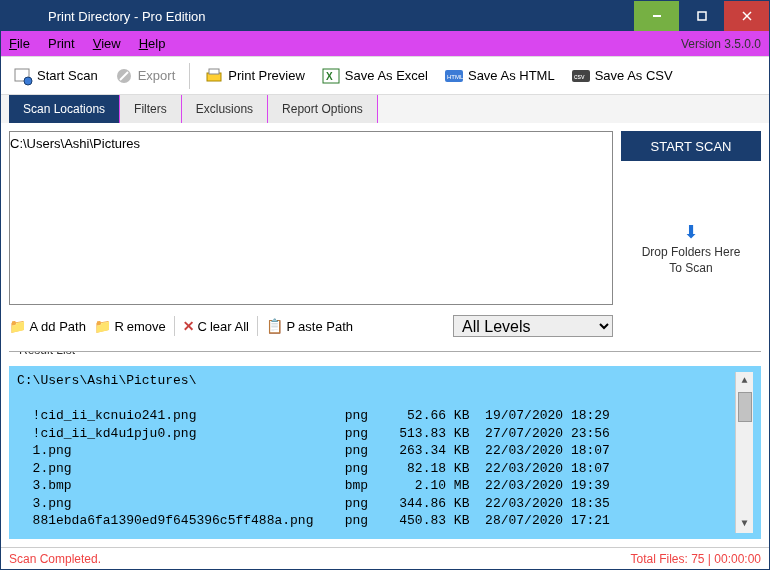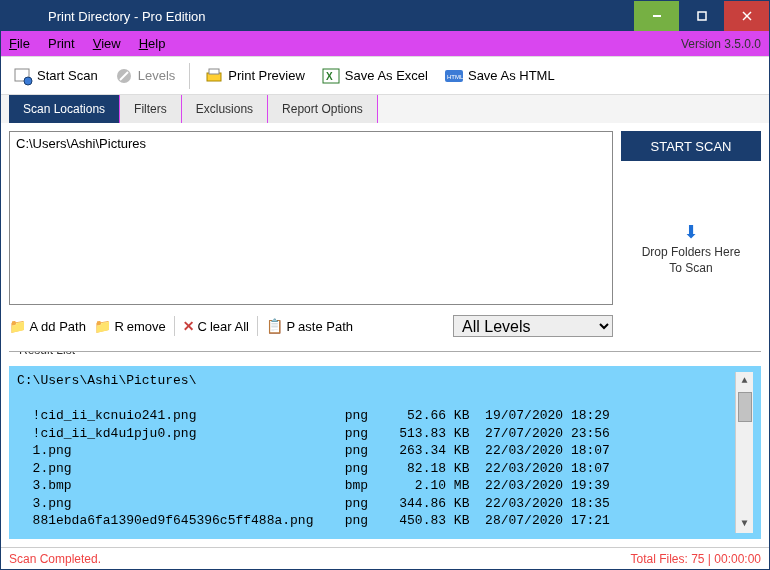--- a/index.html
+++ b/index.html
@@ -18,21 +18,21 @@
 .toolbar { height: 38px; background: #fff; display: flex; align-items: center; padding: 0 6px; border-bottom: 1px solid #ddd; gap: 4px; }
 .tbtn { display: flex; align-items: center; gap: 4px; padding: 4px 6px; font-size: 13px; }
 .tbtn .icon { width: 20px; height: 20px; display: inline-flex; align-items: center; justify-content: center; }
 .tsep { width: 1px; height: 26px; background: #ccc; margin: 0 4px; }
 .tabs { height: 28px; background: #f4f4f4; display: flex; align-items: stretch; padding-left: 8px; }
 .tab { padding: 8px 14px; display: flex; align-items: center; font-size: 12px; background: #eaeaea; border-right: 1px solid #d946ef; color: #333; }
 .tab.active { background: #1a3d6e; color: #fff; }
 .content { flex: 1; padding: 8px; display: flex; flex-direction: column; overflow: hidden; }
 .upper { display: flex; gap: 8px; height: 210px; }
 .paths-area { flex: 1; display: flex; flex-direction: column; }
-.paths-box { flex: 1; border: 1px solid #888; padding: 4px 6px; font-size: 13px; background: #fff; }
+.paths-box { flex: 1; border: 1px solid #888; padding: 4px 0; font-size: 13px; background: #fff; }
 .side { width: 140px; display: flex; flex-direction: column; gap: 10px; align-items: center; }
 .start-btn { width: 140px; height: 30px; background: #1a3d6e; color: #fff; display: flex; align-items: center; justify-content: center; font-size: 13px; }
 .drop-area { margin-top: 50px; text-align: center; font-size: 12px; color: #333; display: flex; flex-direction: column; align-items: center; gap: 2px; }
 .drop-area .arrow { color: #1e6fd6; font-size: 18px; }
 .path-toolbar { height: 30px; display: flex; align-items: center; gap: 8px; margin-top: 6px; }
 .pbtn { display: flex; align-items: center; gap: 3px; font-size: 13px; }
 .pbtn .icon { font-size: 14px; }
 .levels { margin-left: auto; }
 .levels select { height: 22px; width: 160px; font-size: 16px; background: #eee; border: 1px solid #999; padding: 0 4px; }
 .result-wrap { flex: 1; margin-top: 10px; display: flex; flex-direction: column; border-top: 1px solid #aaa; position: relative; overflow: hidden; }
@@ -88,21 +88,21 @@
       </span>
     <span>Start Scan</span>
   </div>
   <div class="tbtn" style="color:#888">
     <span class="icon">
         <svg width="18" height="18">
           <circle cx="9" cy="9" r="7" fill="#bbb"></circle>
           <line x1="5" y1="13" x2="13" y2="5" stroke="#fff" stroke-width="2"></line>
         </svg>
       </span>
-    <span>Levels</span>
+    <span>Export</span>
   </div>
   <div class="tsep"></div>
   <div class="tbtn">
     <span class="icon">
         <svg width="20" height="20">
           <rect x="3" y="7" width="14" height="8" fill="#ffcf33" stroke="#aa8800"></rect>
           <rect x="5" y="3" width="10" height="5" fill="#fff" stroke="#888"></rect>
         </svg>
       </span>
     <span>Print Preview</span>
@@ -117,20 +117,29 @@
     <span>Save As Excel</span>
   </div>
   <div class="tbtn">
     <span class="icon">
         <svg width="20" height="18">
           <rect x="1" y="3" width="18" height="12" rx="2" fill="#3b7bd6"></rect>
           <text x="3" y="12" font-size="6" fill="#fff">HTML</text>
         </svg>
       </span>
     <span>Save As HTML</span>
+  </div>
+  <div class="tbtn">
+    <span class="icon">
+        <svg width="20" height="18">
+          <rect x="1" y="3" width="18" height="12" rx="2" fill="#444"></rect>
+          <text x="3" y="12" font-size="7" fill="#fff">csv</text>
+        </svg>
+      </span>
+    <span>Save As CSV</span>
   </div>
 </div>
 
 <div class="tabs">
   <div class="tab active">Scan Locations</div>
   <div class="tab">Filters</div>
   <div class="tab">Exclusions</div>
   <div class="tab">Report Options</div>
 </div>
 

